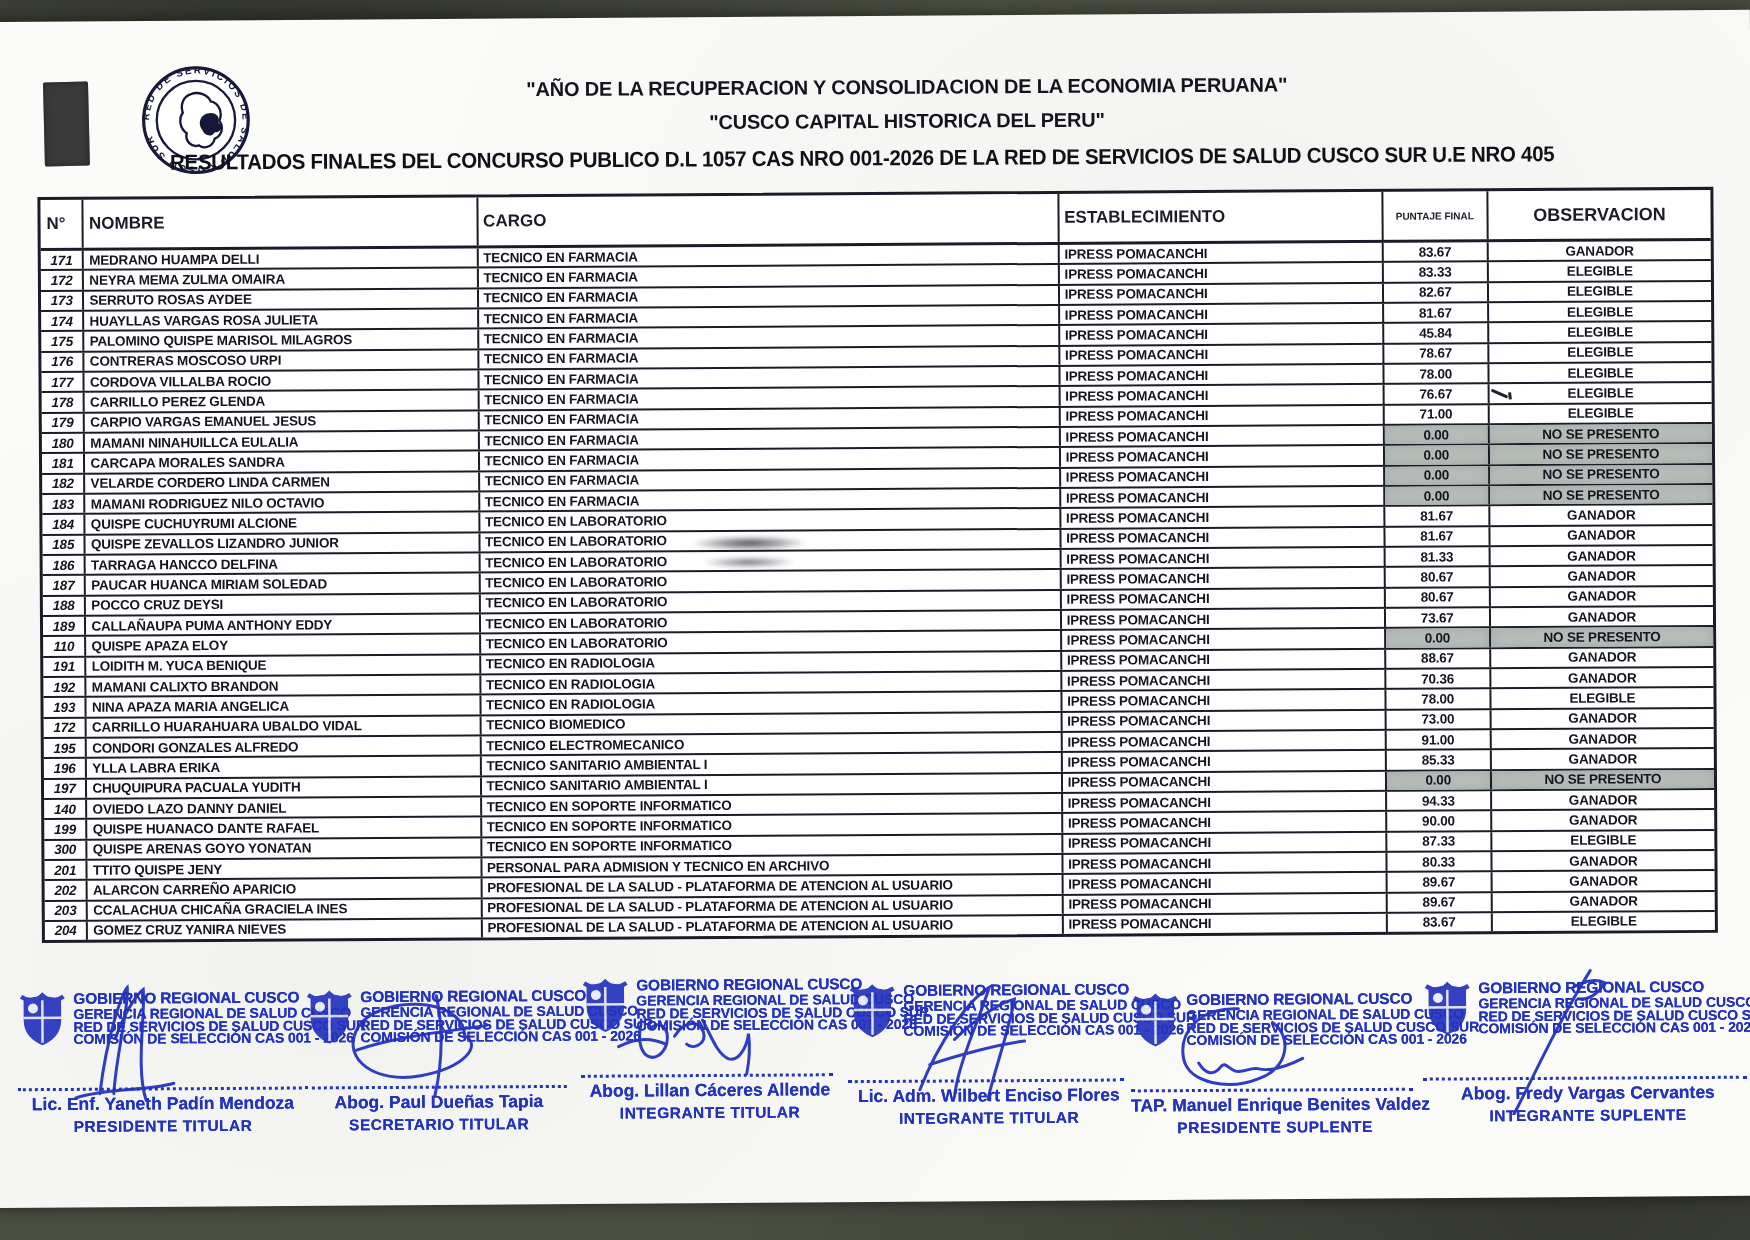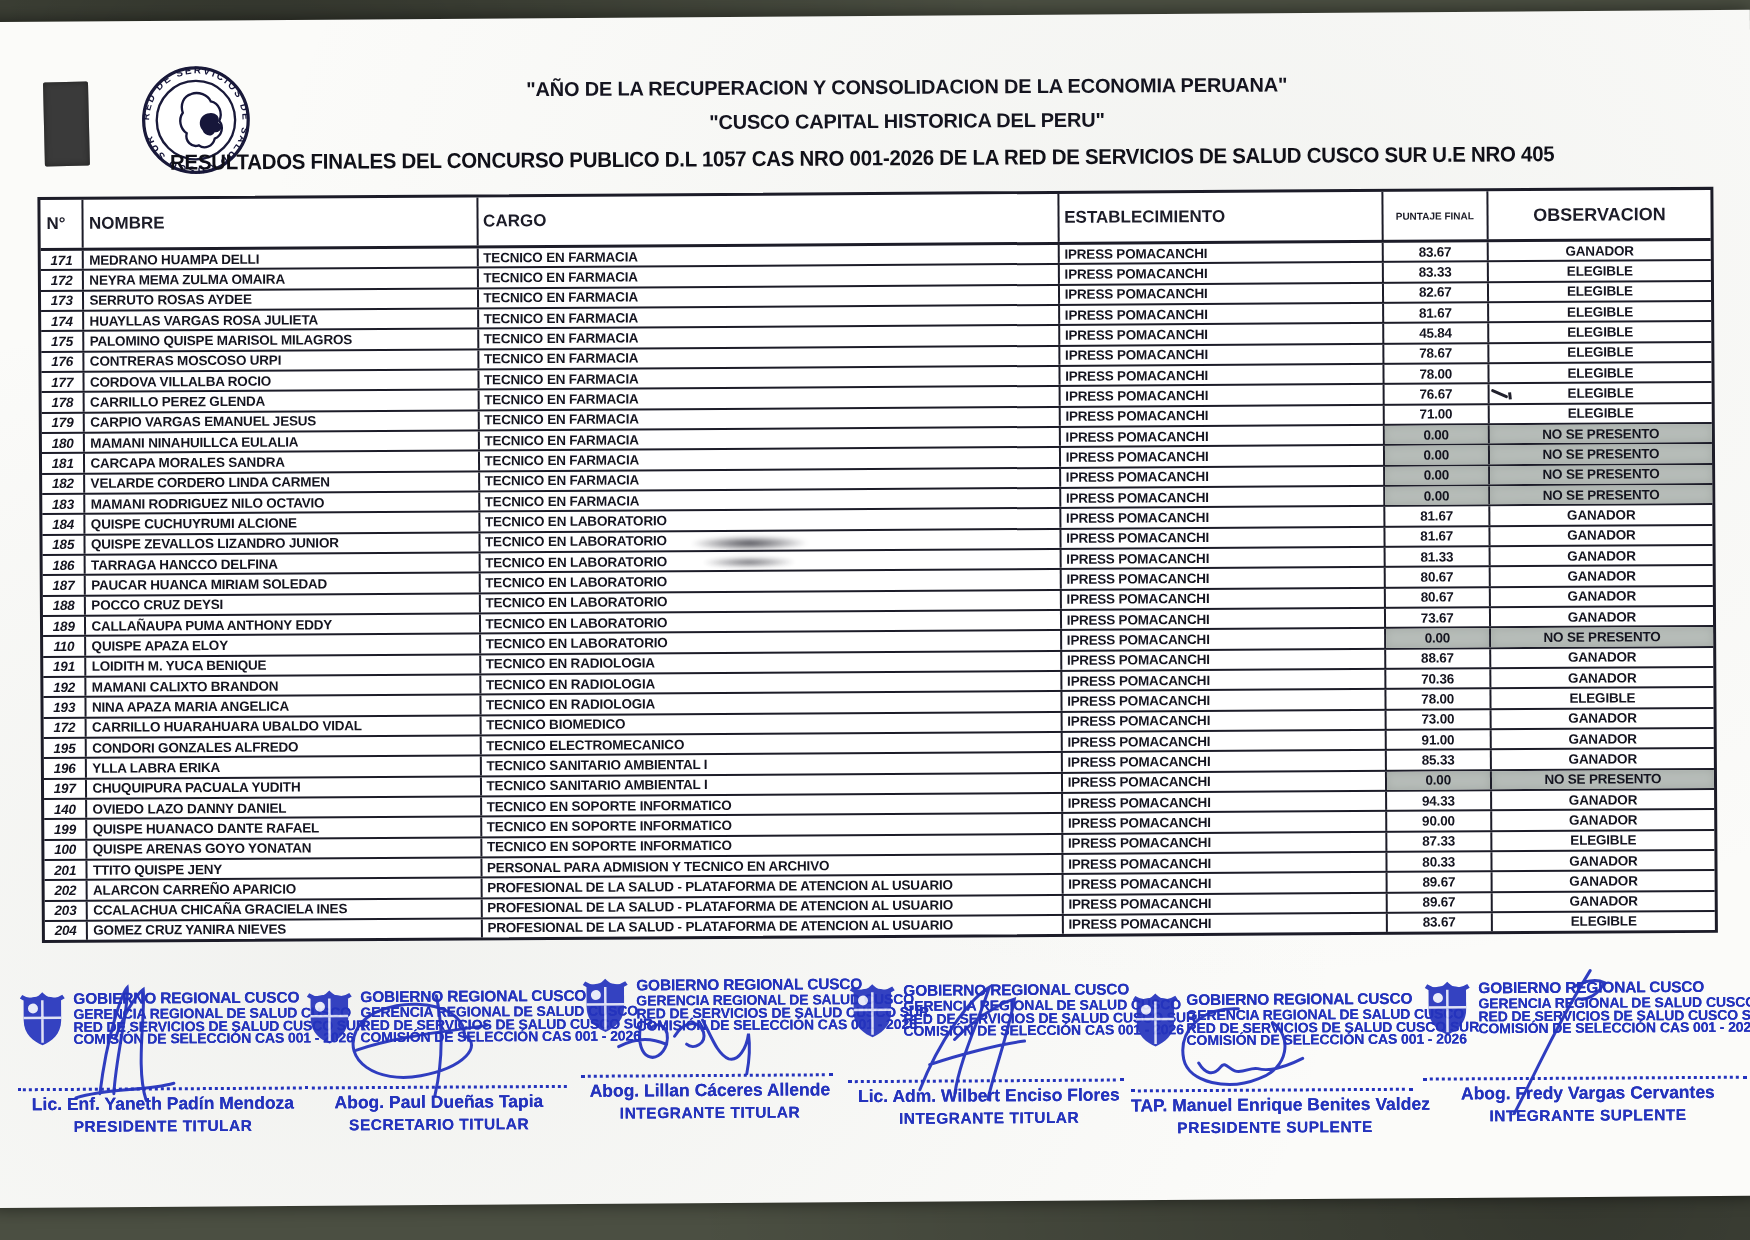--- a/index.html
+++ b/index.html
@@ -364,21 +364,21 @@
   <div class="trow">
     <div class="c c-num">199</div>
     <div class="c c-nom">QUISPE HUANACO DANTE RAFAEL</div>
     <div class="c c-car">TECNICO EN SOPORTE INFORMATICO</div>
     <div class="c c-est">IPRESS POMACANCHI</div>
     <div class="c c-pun">90.00</div>
     <div class="c c-obs">GANADOR</div>
   </div>
 
   <div class="trow">
-    <div class="c c-num">100</div>
+    <div class="c c-num">300</div>
     <div class="c c-nom">QUISPE ARENAS GOYO YONATAN</div>
     <div class="c c-car">TECNICO EN SOPORTE INFORMATICO</div>
     <div class="c c-est">IPRESS POMACANCHI</div>
     <div class="c c-pun">87.33</div>
     <div class="c c-obs">ELEGIBLE</div>
   </div>
 
   <div class="trow">
     <div class="c c-num">201</div>
     <div class="c c-nom">TTITO QUISPE JENY</div>

